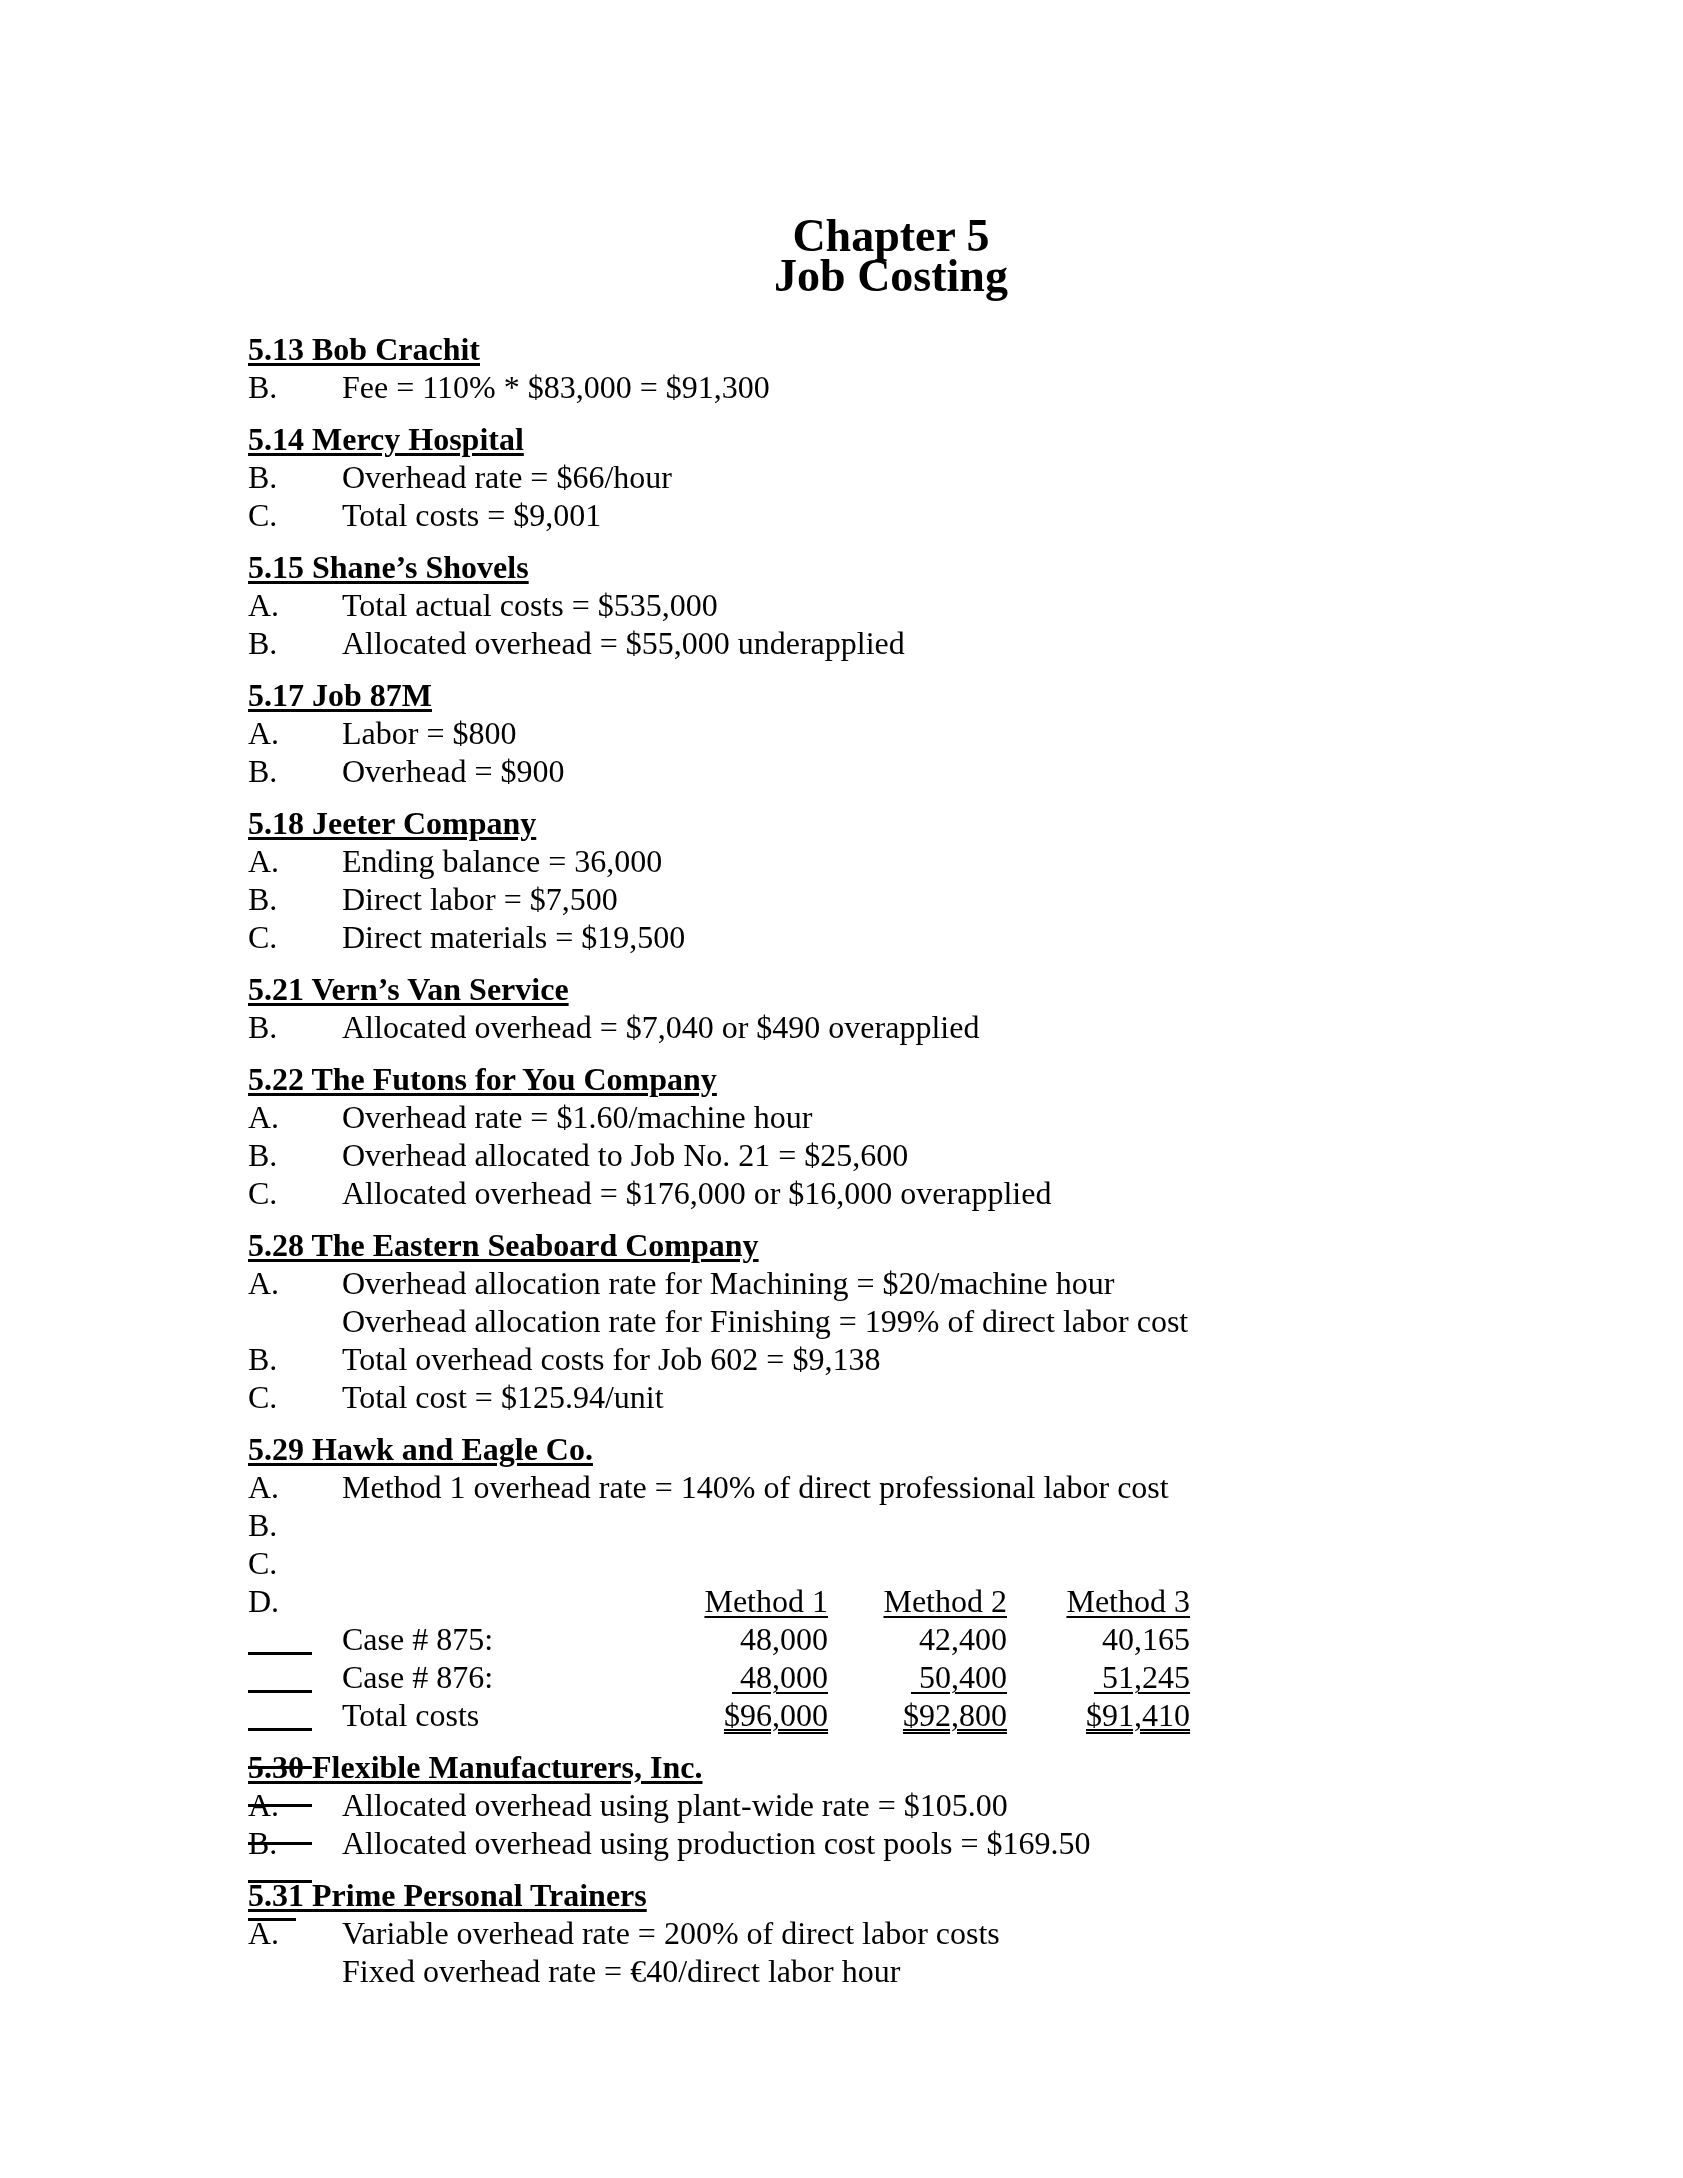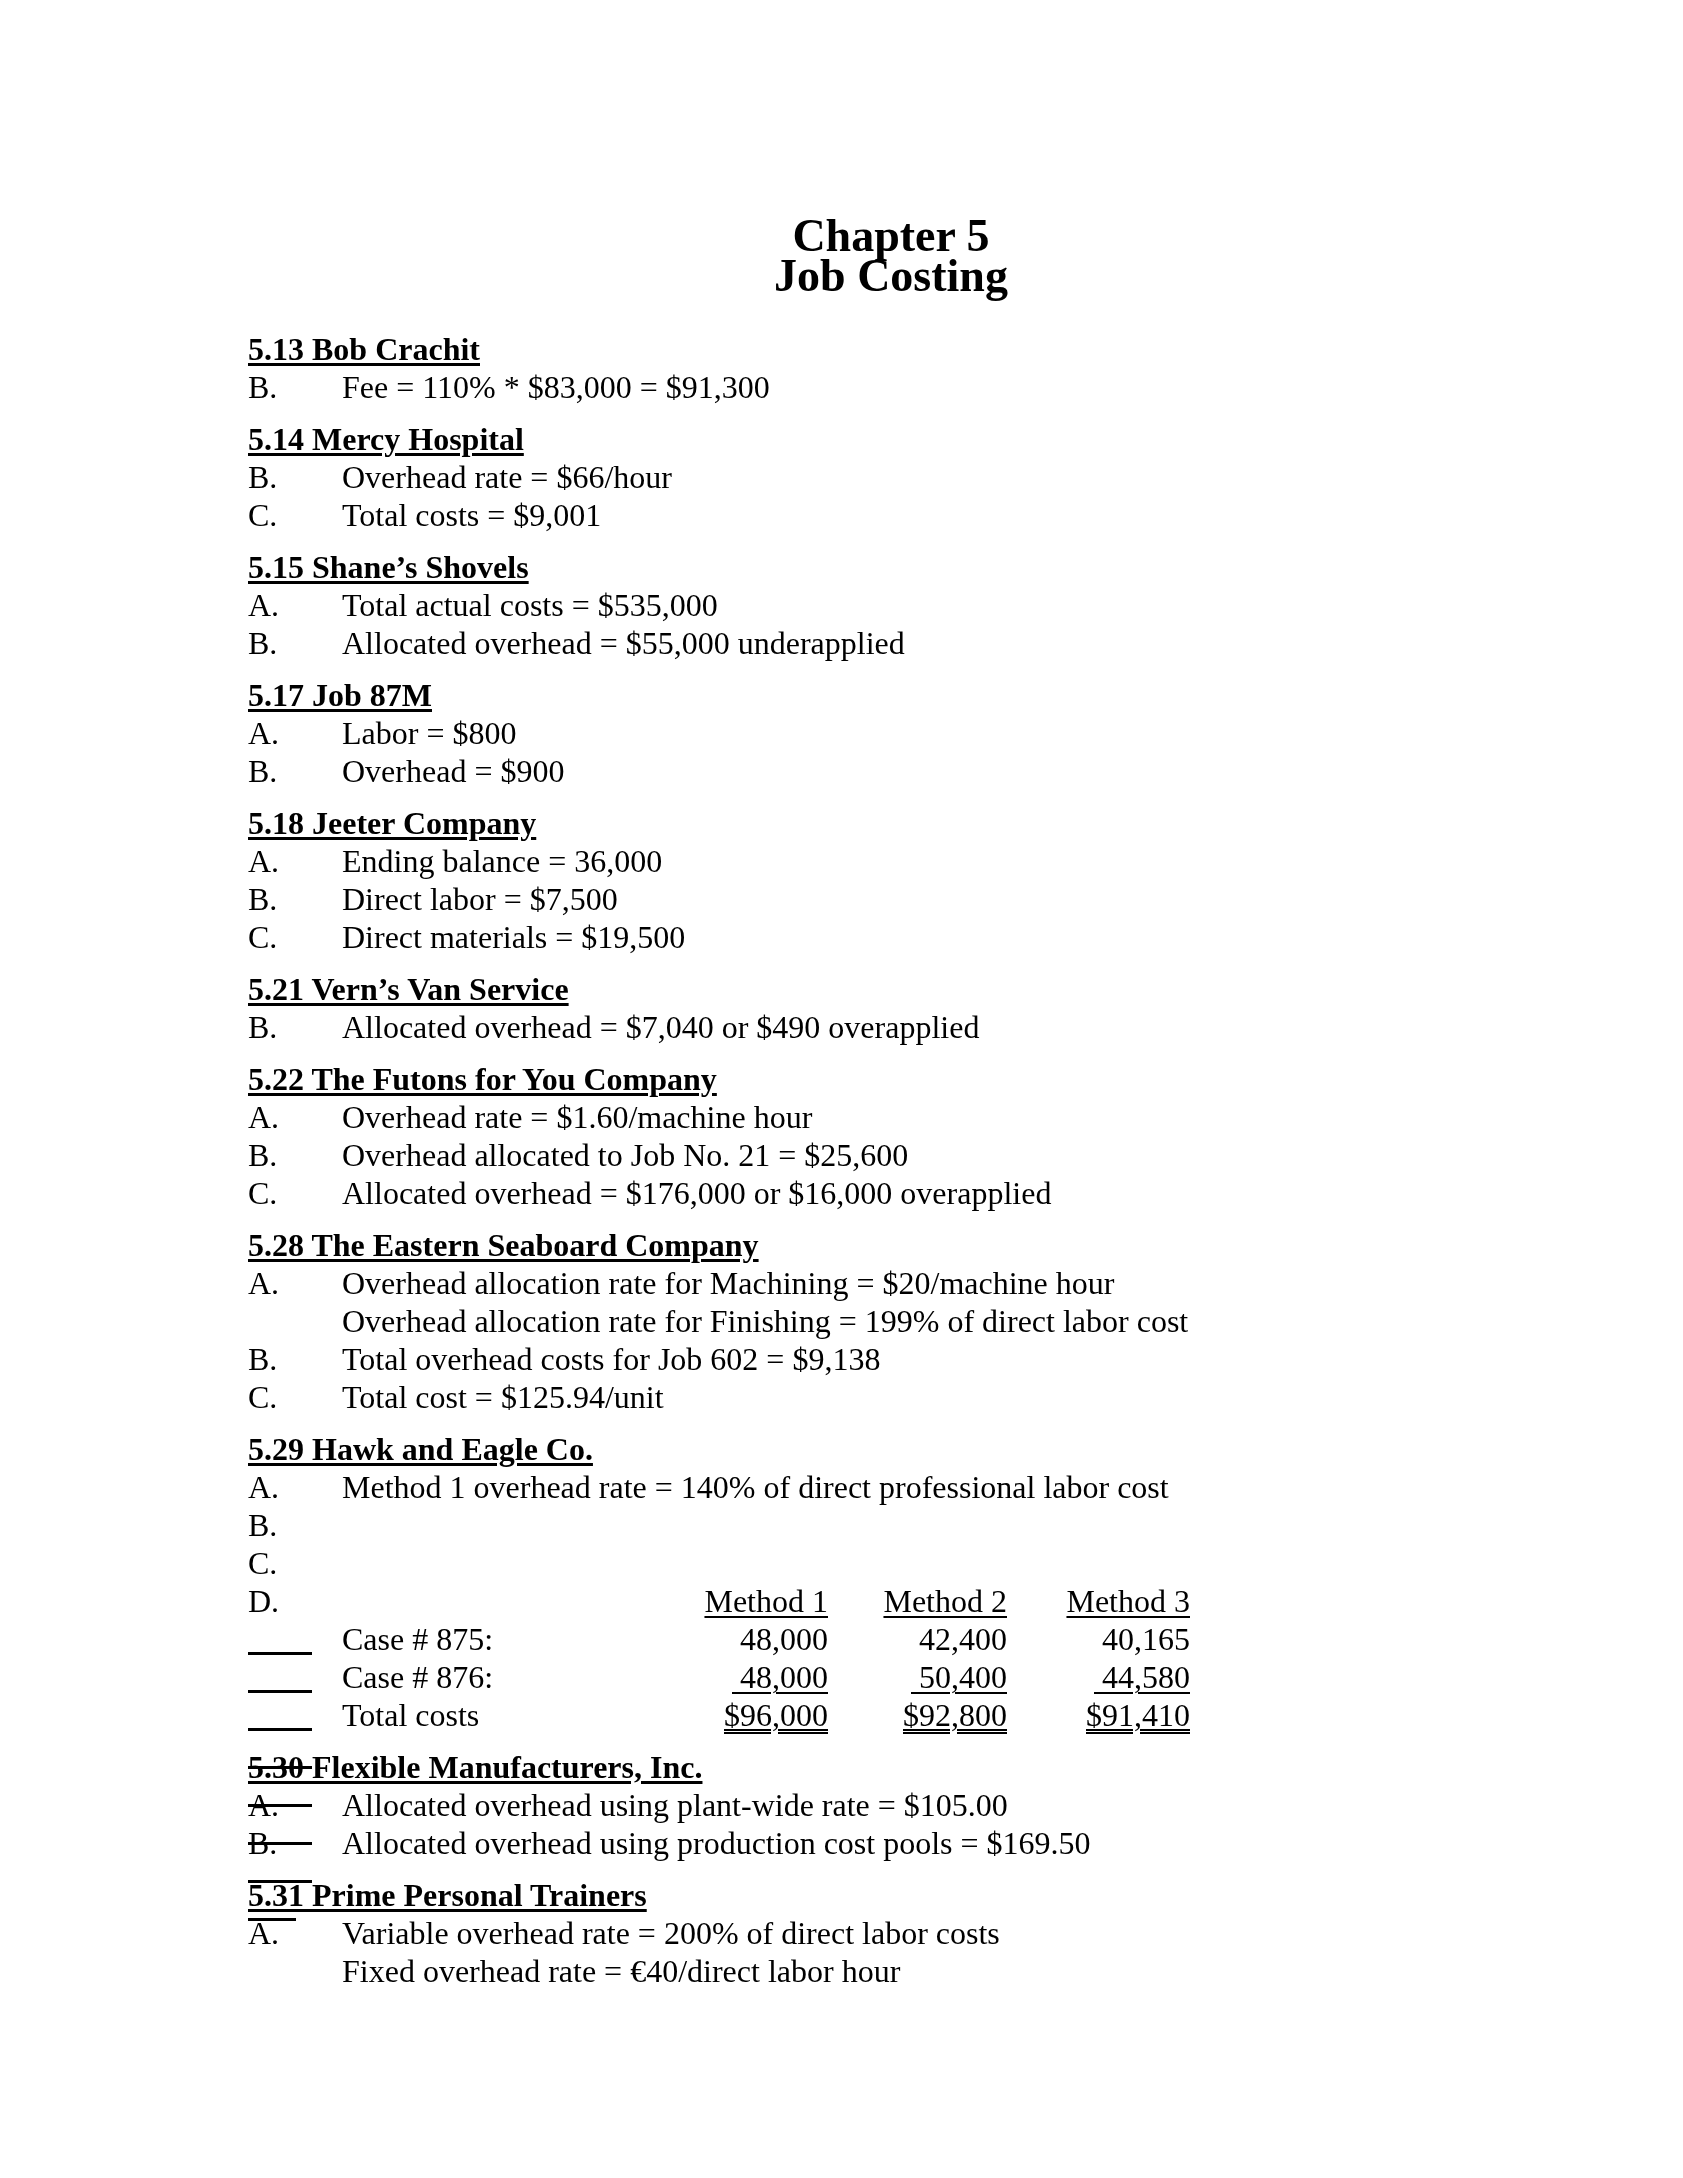--- a/index.html
+++ b/index.html
@@ -98,21 +98,21 @@
       <div class="line">
         <span class="text">Case # 875:</span>
         <span class="tcell c1">48,000</span>
         <span class="tcell c2">42,400</span>
         <span class="tcell c3">40,165</span>
       </div>
       <div class="line">
         <span class="text">Case # 876:</span>
         <span class="tcell c1 u1"> 48,000</span>
         <span class="tcell c2 u1"> 50,400</span>
-        <span class="tcell c3 u1"> 44,580</span>
+        <span class="tcell c3 u1"> 51,245</span>
       </div>
       <div class="line">
         <span class="text">Total costs</span>
         <span class="tcell c1 u2">$96,000</span>
         <span class="tcell c2 u2">$92,800</span>
         <span class="tcell c3 u2">$91,410</span>
       </div>
     </div>
   </div>
 

